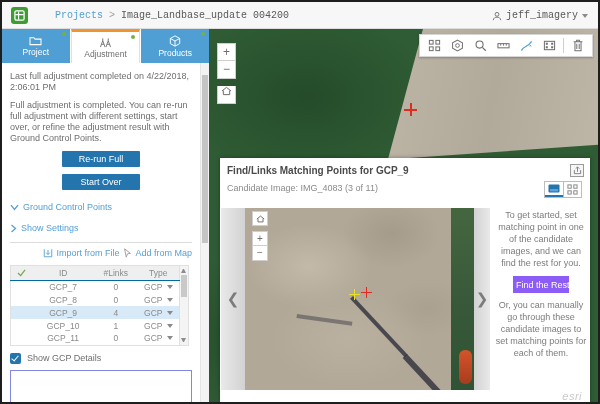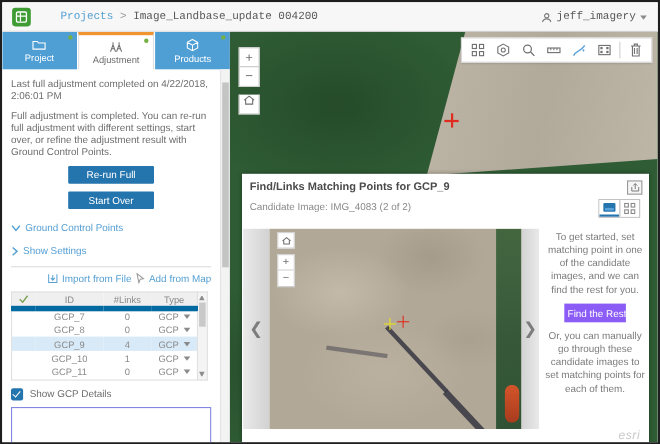--- a/index.html
+++ b/index.html
@@ -27,21 +27,21 @@
   .panel-content { position:absolute; left:0; top:34px; right:9px; bottom:0; padding:8px 8px 0 8px; font-size:9px; line-height:1.22; color:#6e6e6e; }
   .para { margin-top:7px; }
   .btn-blue { display:block; margin:7px auto 0 auto; width:78px; height:16px; background:#2474ad; border:none; color:#ffffff; font-size:9px; font-family:"Liberation Sans",sans-serif; cursor:pointer; border-radius:1px; }
   .link-row { display:flex; align-items:center; gap:4px; color:#56a0d3; margin-top:10px; cursor:pointer; }
   .gcp-head { margin-top:12px; }
   .divider { border-top:1px solid #dcdcdc; margin:8px 0 5px 0; }
   .import-row { display:flex; justify-content:flex-end; align-items:center; gap:4px; color:#56a0d3; font-size:9px; }
   .import-row .lnk { display:flex; align-items:center; gap:3px; cursor:pointer; }
   .gcp-tablewrap { display:flex; margin-top:6px; }
   table.gcp { border-collapse:collapse; width:170px; font-size:8.5px; color:#8a8a8a; border:1px solid #e0e0e0; }
-  table.gcp th { background:#efefef; font-weight:normal; height:15px; border-bottom:5px solid #0369a1; color:#8a8a8a; }
+  table.gcp th { background:#efefef; font-weight:normal; height:15px; border-bottom:1px solid #0369a1; color:#8a8a8a; }
   table.gcp td { height:13px; text-align:center; }
   tr.sel td { background:#d8eaf8; }
   .type-cell { display:flex; align-items:center; justify-content:center; gap:4px; }
   .tbl-scroll { width:9px; height:81px; background:#f4f4f4; border:1px solid #e0e0e0; border-left:none; position:relative; }
   .tbl-scroll .thumb { position:absolute; left:1px; right:1px; top:9px; height:22px; background:#c9c9c9; }
   .arr-up,.arr-dn { position:absolute; left:1px; width:5px; height:0; border-left:2.5px solid transparent; border-right:2.5px solid transparent; }
   .arr-up { top:3px; border-bottom:4px solid #8d8d8d; }
   .arr-dn { bottom:3px; border-top:4px solid #8d8d8d; }
   .chk-row { display:flex; align-items:center; gap:6px; margin-top:7px; }
   .checkbox { width:11px; height:11px; background:#2474ad; border-radius:2px; position:relative; cursor:pointer; }
@@ -359,21 +359,21 @@
       </div>
     </div>
 
     <div class="match-panel">
       <div class="mp-title">Find/Links Matching Points for GCP_9</div>
       <div class="mp-expand">
         <svg width="9" height="9" viewBox="0 0 10 10">
             <path d="M1.5 4.5 L1.5 8.5 L8.5 8.5 L8.5 4.5 M5 6.5 L5 1.2 M3 3 L5 1 L7 3" fill="none" stroke="#7a7a7a" stroke-width="1"></path>
           </svg>
       </div>
-      <div class="mp-cand">Candidate Image: IMG_4083 (2 of 2)</div>
+      <div class="mp-cand">Candidate Image: IMG_4083 (3 of 11)</div>
       <div class="mp-toggles">
         <div class="tgl active">
           <svg width="12" height="9" viewBox="0 0 12 9">
               <rect x="0.5" y="0.5" width="11" height="8" rx="1" fill="#2474ad"></rect>
               <rect x="2" y="5" width="8" height="2.4" fill="#5ba2d8"></rect>
             </svg>
         </div>
         <div class="tgl">
           <svg width="11" height="11" viewBox="0 0 12 12">
               <g fill="none" stroke="#8a8a8a" stroke-width="1.1">

